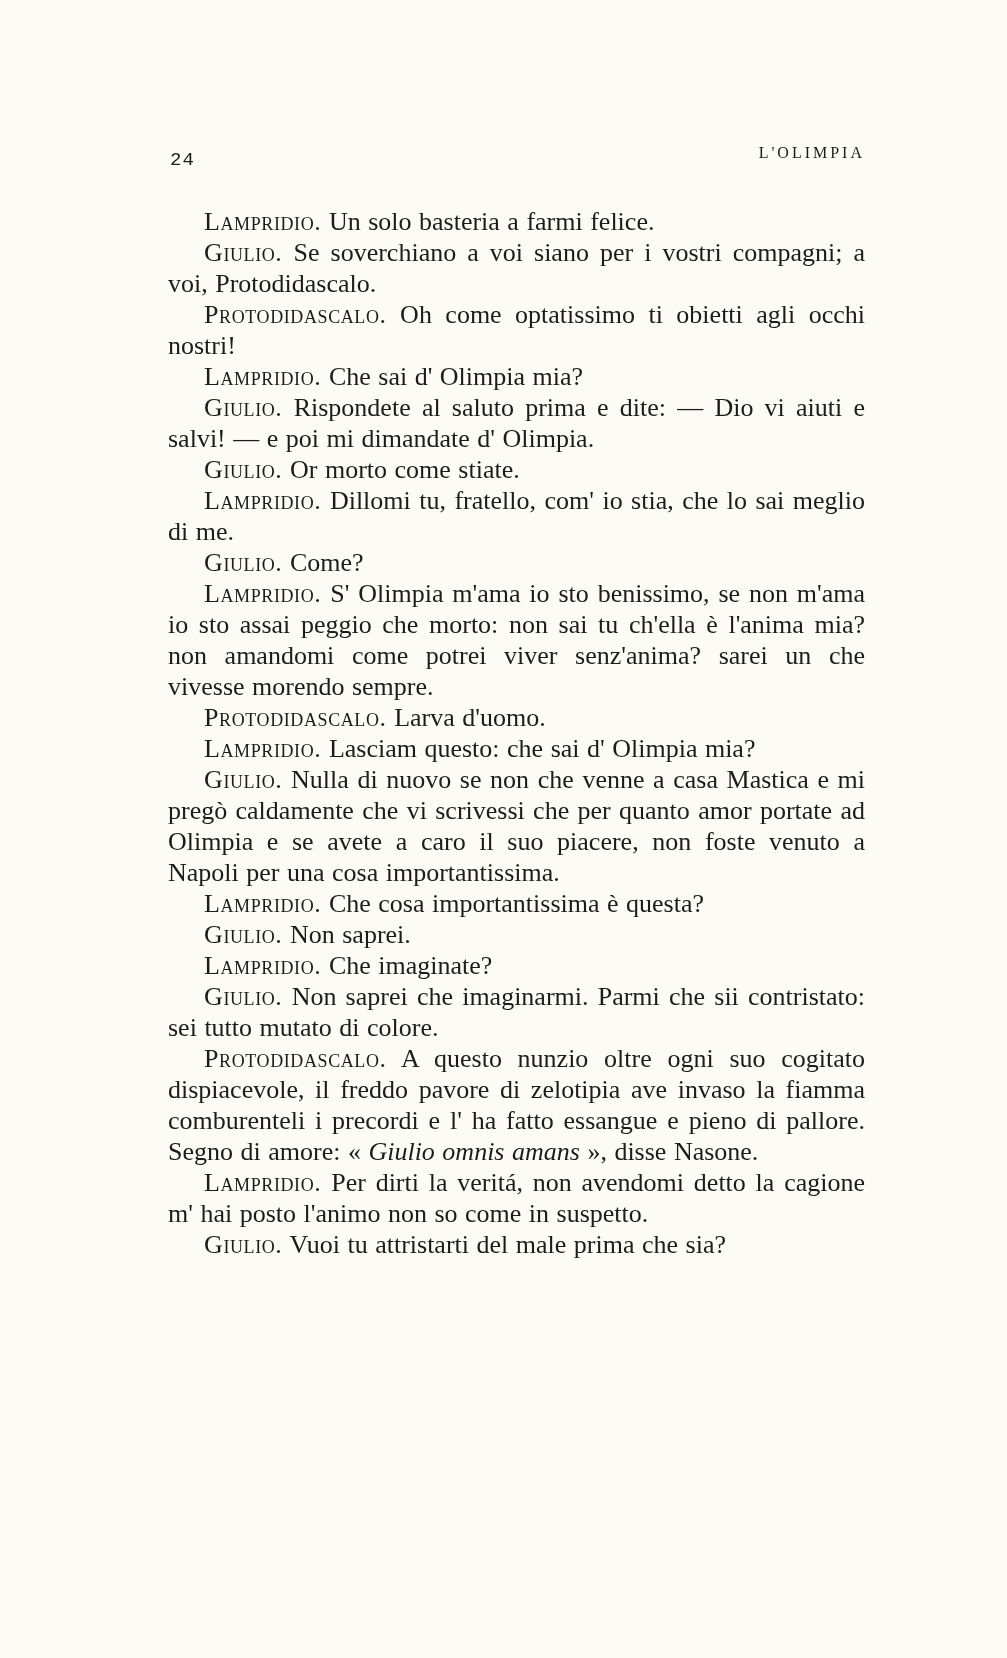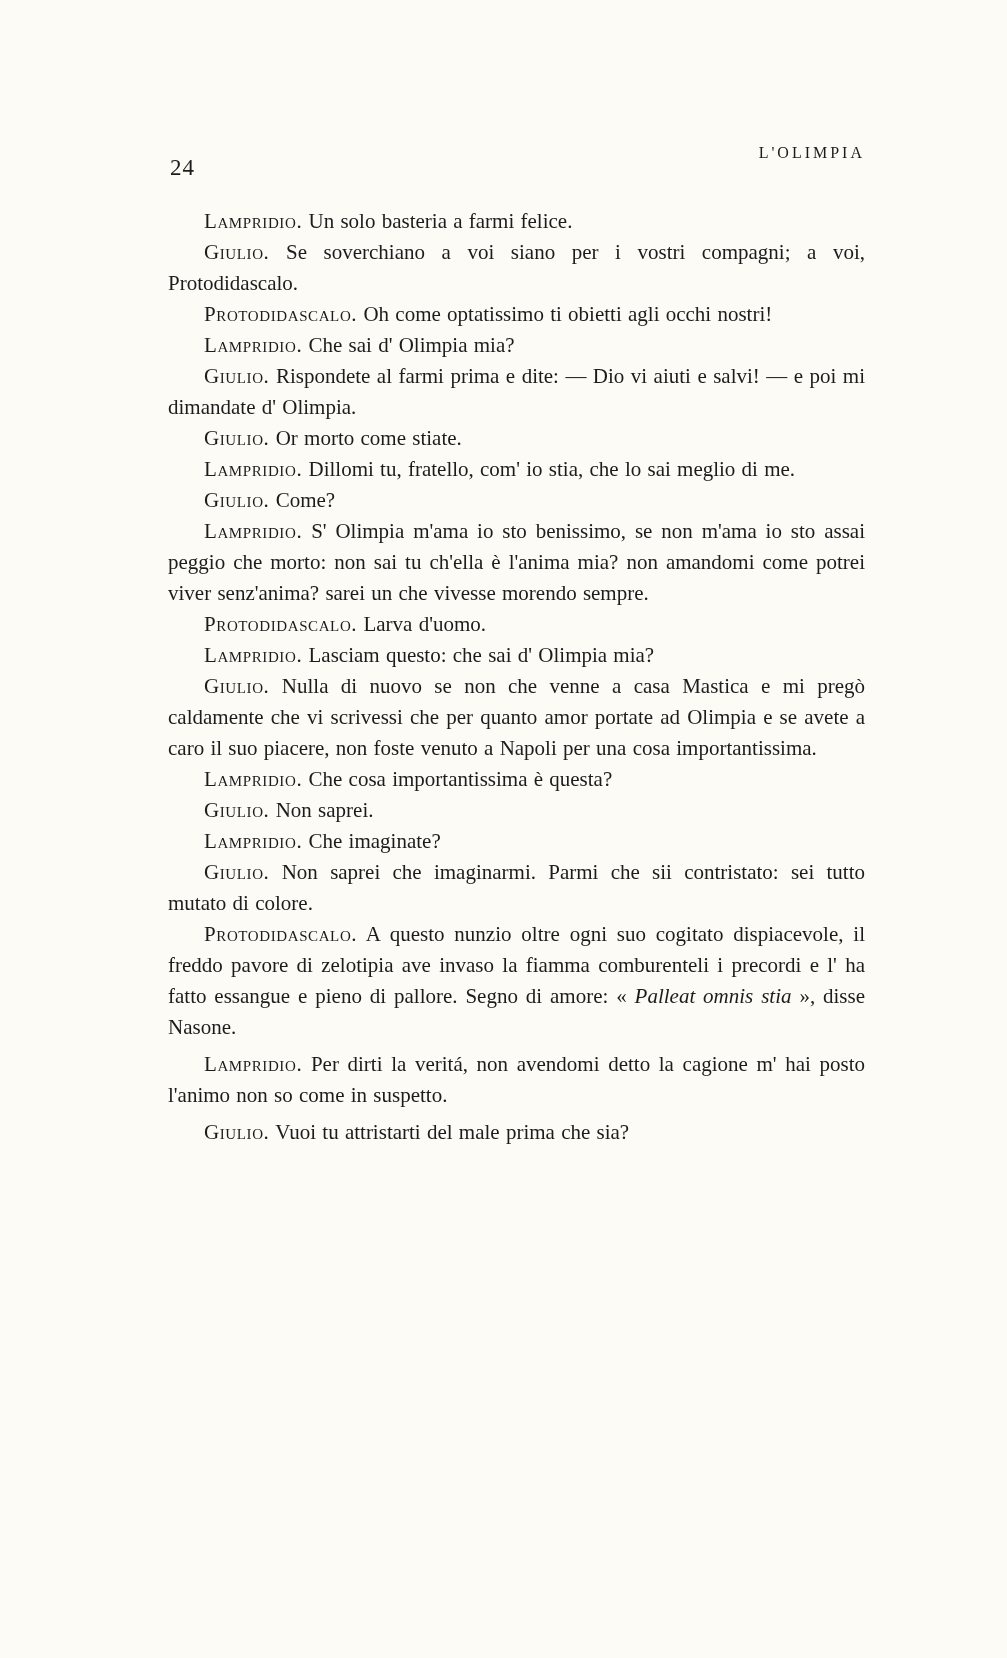--- a/index.html
+++ b/index.html
@@ -20,42 +20,43 @@
     width: 697px;
   }
   .running-header {
     position: relative;
     height: 26px;
     margin-bottom: 40px;
   }
   .page-number {
     position: absolute;
     left: 2px;
-    top: 15px;
-    font-size: 23px;
+    top: 9px;
+    font-size: 19px;
     letter-spacing: 1px;
+    font-family: Liberation Mono, monospace;
   }
   .running-title {
     position: absolute;
     left: 0;
     right: 0;
     top: 4px;
     text-align: right;
     font-size: 16px;
     letter-spacing: 3px;
   }
   .speech {
     margin: 0;
-    font-size: 21px;
+    font-size: 26px;
     line-height: 31px;
     text-align: justify;
     text-indent: 36px;
     word-spacing: 1px;
   }
-  .speech.spaced { margin-top: 6px; }
+  .speech.spaced { }
   .speaker {
     font-variant: small-caps;
     letter-spacing: 0.6px;
   }
   .italic { font-style: italic; }
 </style>
 </head>
 <body>
 
 <div class="text-block">
@@ -66,21 +67,21 @@
   </div>
 
   <p class="speech"><span class="speaker">Lampridio.</span> <span>Un solo basteria a farmi felice.</span></p>
 
   <p class="speech"><span class="speaker">Giulio.</span> <span>Se soverchiano a voi siano per i vostri compagni; a voi, Protodidascalo.</span></p>
 
   <p class="speech"><span class="speaker">Protodidascalo.</span> <span>Oh come optatissimo ti obietti agli occhi nostri!</span></p>
 
   <p class="speech"><span class="speaker">Lampridio.</span> <span>Che sai d' Olimpia mia?</span></p>
 
-  <p class="speech"><span class="speaker">Giulio.</span> <span>Rispondete al farmi prima e dite: — Dio vi aiuti e salvi! — e poi mi dimandate d' Olimpia.</span></p>
+  <p class="speech"><span class="speaker">Giulio.</span> <span>Rispondete al saluto prima e dite: — Dio vi aiuti e salvi! — e poi mi dimandate d' Olimpia.</span></p>
 
 
   <p class="speech"><span class="speaker">Giulio.</span> <span>Or morto come stiate.</span></p>
 
   <p class="speech"><span class="speaker">Lampridio.</span> <span>Dillomi tu, fratello, com' io stia, che lo sai meglio di me.</span></p>
 
   <p class="speech"><span class="speaker">Giulio.</span> <span>Come?</span></p>
 
   <p class="speech"><span class="speaker">Lampridio.</span> <span>S' Olimpia m'ama io sto benissimo, se non m'ama io sto assai peggio che morto: non sai tu ch'ella è l'anima mia? non amandomi come potrei viver senz'anima? sarei un che vivesse morendo sempre.</span></p>
 
@@ -91,19 +92,19 @@
   <p class="speech"><span class="speaker">Giulio.</span> <span>Nulla di nuovo se non che venne a casa Mastica e mi pregò caldamente che vi scrivessi che per quanto amor portate ad Olimpia e se avete a caro il suo piacere, non foste venuto a Napoli per una cosa importantissima.</span></p>
 
   <p class="speech"><span class="speaker">Lampridio.</span> <span>Che cosa importantissima è questa?</span></p>
 
   <p class="speech"><span class="speaker">Giulio.</span> <span>Non saprei.</span></p>
 
   <p class="speech"><span class="speaker">Lampridio.</span> <span>Che imaginate?</span></p>
 
   <p class="speech"><span class="speaker">Giulio.</span> <span>Non saprei che imaginarmi. Parmi che sii contristato: sei tutto mutato di colore.</span></p>
 
-  <p class="speech"><span class="speaker">Protodidascalo.</span> <span>A questo nunzio oltre ogni suo cogitato dispiacevole, il freddo pavore di zelotipia ave invaso la fiamma comburenteli i precordi e l' ha fatto essangue e pieno di pallore. Segno di amore: « </span><span class="italic">Palleat omnis stia</span><span> », disse Nasone.</span></p>
+  <p class="speech"><span class="speaker">Protodidascalo.</span> <span>A questo nunzio oltre ogni suo cogitato dispiacevole, il freddo pavore di zelotipia ave invaso la fiamma comburenteli i precordi e l' ha fatto essangue e pieno di pallore. Segno di amore: « </span><span class="italic">Giulio omnis amans</span><span> », disse Nasone.</span></p>
 
   <p class="speech spaced"><span class="speaker">Lampridio.</span> <span>Per dirti la veritá, non avendomi detto la cagione m' hai posto l'animo non so come in suspetto.</span></p>
 
   <p class="speech spaced"><span class="speaker">Giulio.</span> <span>Vuoi tu attristarti del male prima che sia?</span></p>
 
 </div>
 
 </body></html>

